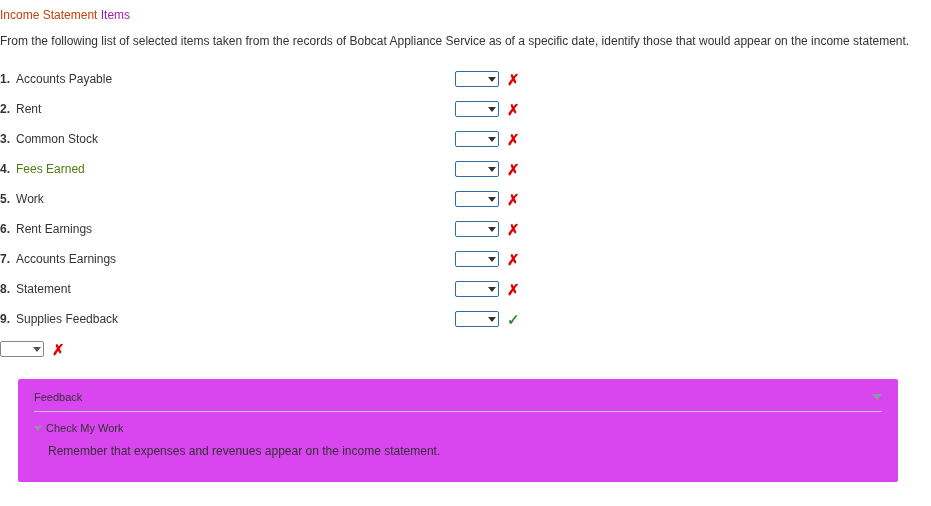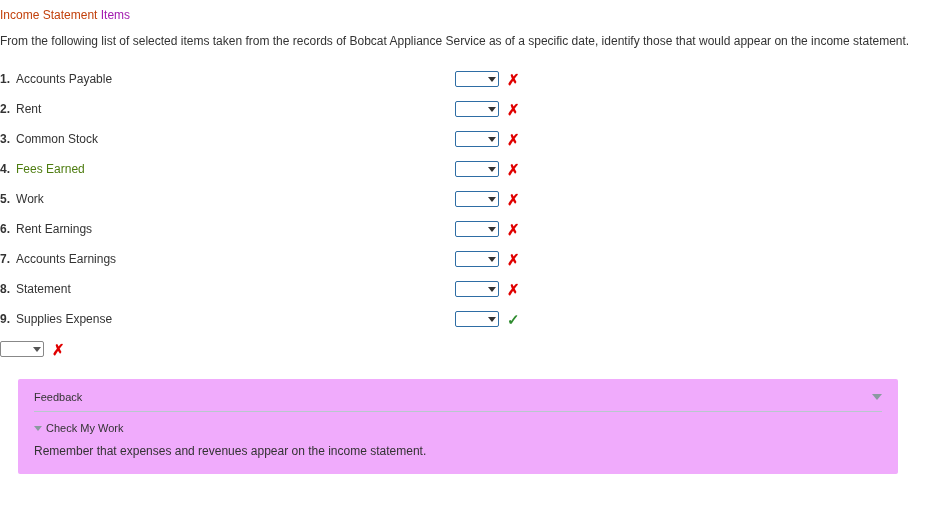--- a/index.html
+++ b/index.html
@@ -69,23 +69,23 @@
     margin-left: 8px;
     font-size: 15px;
     font-weight: bold;
     font-family: Arial, sans-serif;
     line-height: 1;
   }
   .status.wrong { color: #e00000; }
   .status.right { color: #2e8b2e; }
   .feedback-box {
     margin: 20px 0 0 18px;
-    background: #f0abfc;
+    background: #d946ef;
     border-radius: 2px;
-    padding: 12px 16px 16px 16px;
+    padding: 12px 16px 24px 16px;
     width: 880px;
     box-sizing: border-box;
     position: relative;
   }
   .feedback-header {
     display: flex;
     justify-content: space-between;
     align-items: center;
     border-bottom: 1px solid #b8c7cd;
     padding-bottom: 8px;
@@ -113,20 +113,21 @@
   .cmw-caret {
     width: 0; height: 0;
     border-left: 4px solid transparent;
     border-right: 4px solid transparent;
     border-top: 5px solid #8a9aa0;
     margin-right: 4px;
   }
   .feedback-text {
     font-size: 12px;
     color: #333;
+    margin-left: 14px;
   }
 </style>
 </head>
 <body>
 
 <div class="container">
 
   <div class="title">
     <span class="title-green">Income Statement</span>
     <span class="title-black">Items</span>
@@ -211,21 +212,21 @@
           <span class="item-text">Statement</span>
         </div>
         <div class="dropdown">
           <div class="caret"></div>
         </div>
         <span class="status wrong">✗</span>
       </div>
       <div class="item-row">
         <div class="item-label">
           <span class="item-number">9.</span>
-          <span class="item-text">Supplies Expense</span>
+          <span class="item-text">Supplies Feedback</span>
         </div>
         <div class="dropdown">
           <div class="caret"></div>
         </div>
         <span class="status right">✓</span>
       </div>
       <div class="item-row">
         <div class="dropdown plain">
           <div class="caret"></div>
         </div>

